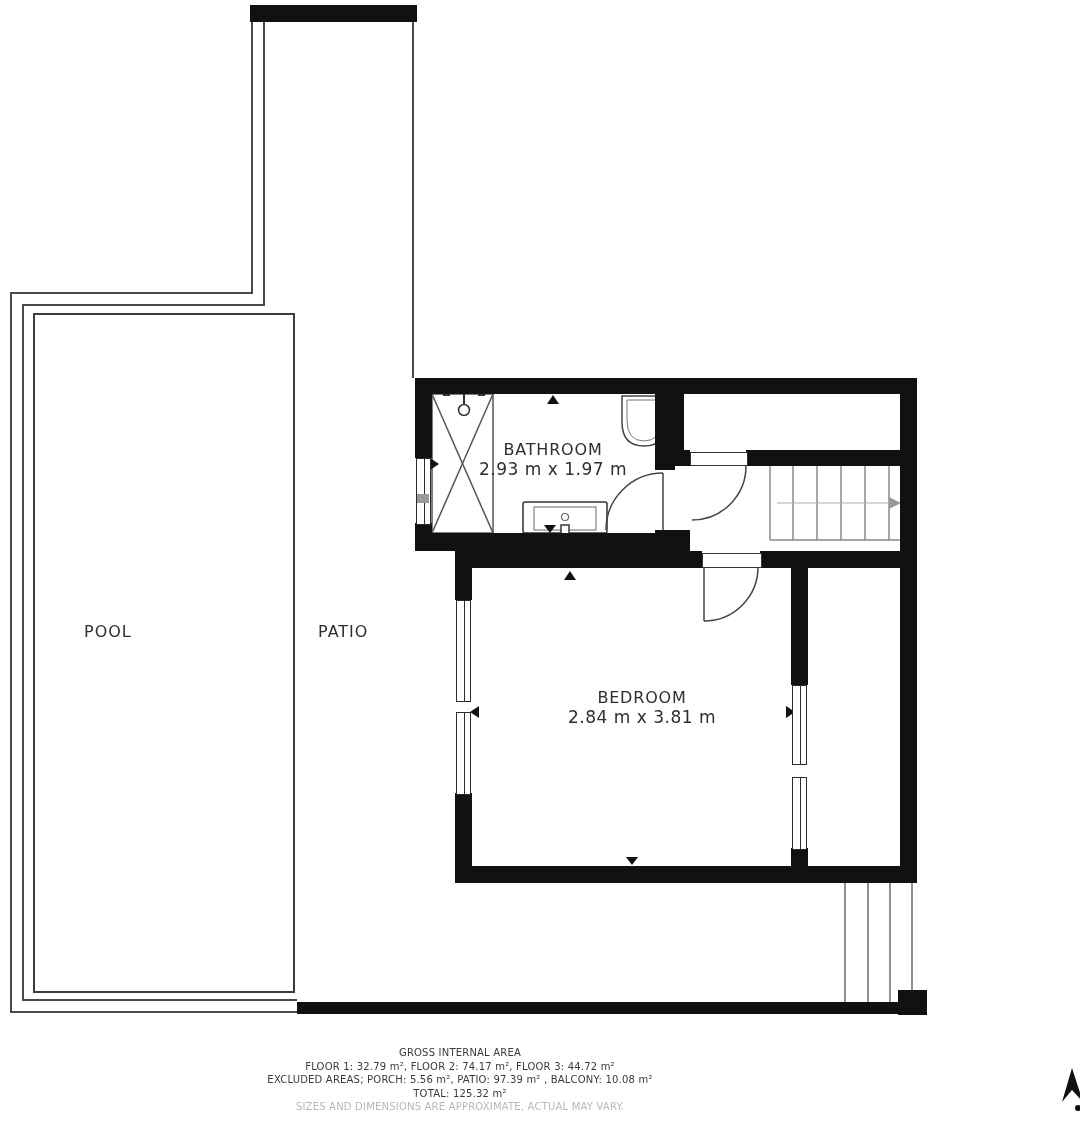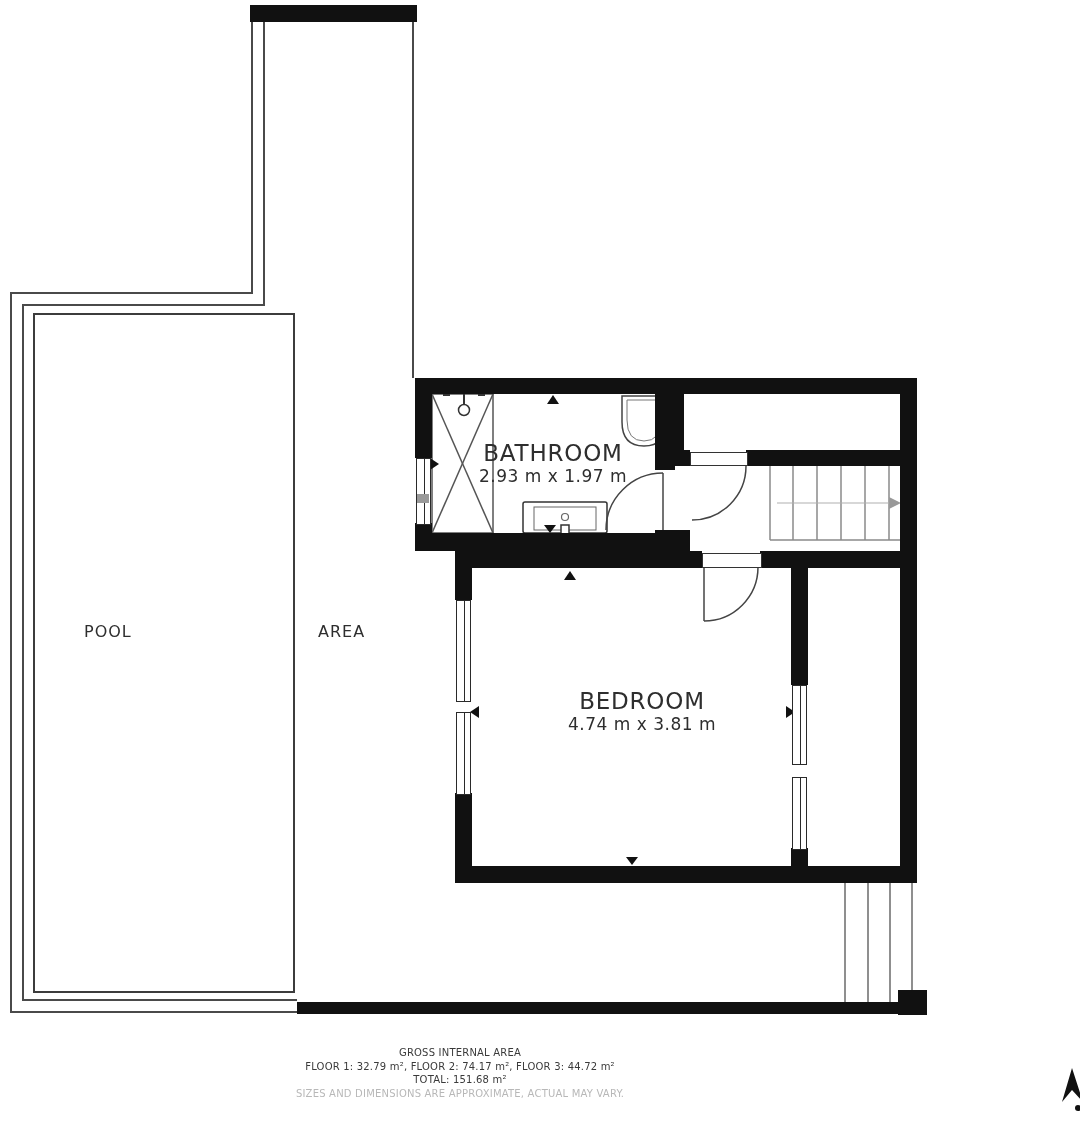--- a/index.html
+++ b/index.html
@@ -7,21 +7,21 @@
     position:relative;width:1080px;height:1127px;background:#ffffff;
     font-family:"DejaVu Sans","Liberation Sans",sans-serif;overflow:hidden;
   }
   .wall{position:absolute;background:#111;}
   .window{position:absolute;background:#fff;border:1px solid #2a2a2a;}
   .window.v::after{content:"";position:absolute;left:50%;top:0;bottom:0;width:1px;background:#2a2a2a;}
   .mullion{position:absolute;background:#9a9a9a;}
   .threshold{position:absolute;background:#fff;border:1px solid #333;}
   .pool{position:absolute;left:33px;top:313px;width:258px;height:676px;border:2px solid #3c3c3c;background:#fff;}
   .roomlabel{position:absolute;color:#2e2e2e;text-align:center;letter-spacing:0.8px;}
-  .roomlabel .nm{font-size:23px;}
+  .roomlabel .nm{font-size:16px;}
   .roomlabel .dm{font-size:17px;margin-top:0;letter-spacing:0.5px;}
   .arealabel{position:absolute;color:#2e2e2e;font-size:16px;letter-spacing:1px;width:120px;}
   svg{position:absolute;left:0;top:0;}
   #footer{position:absolute;left:110px;top:1046px;width:700px;text-align:center;color:#3a3a3a;}
   #footer div{font-size:10px;line-height:13.5px;letter-spacing:0.2px;}
   #footer .muted{color:#b8b8b8;}
 </style>
 </head>
 <body>
 
@@ -137,32 +137,33 @@
   <div class="window v" style="left:456px;top:712px;width:13px;height:81px;"></div>
   <div class="window v" style="left:792px;top:685px;width:13px;height:78px;"></div>
   <div class="window v" style="left:792px;top:777px;width:13px;height:71px;"></div>
 
   <div class="threshold" style="left:690px;top:452px;width:56px;height:12px;"></div>
   <div class="threshold" style="left:702px;top:553px;width:58px;height:13px;"></div>
 
   <div class="pool"></div>
 
   <div class="arealabel" style="left:84px;top:622px;">POOL</div>
-  <div class="arealabel" style="left:318px;top:622px;">AREA</div>
+  <div class="arealabel" style="left:318px;top:622px;">PATIO</div>
 
   <div class="roomlabel" style="left:453px;top:440px;width:200px;">
     <div class="nm">BATHROOM</div>
     <div class="dm">2.93 m x 1.97 m</div>
   </div>
 
   <div class="roomlabel" style="left:512px;top:688px;width:260px;">
     <div class="nm">BEDROOM</div>
-    <div class="dm">4.74 m x 3.81 m</div>
+    <div class="dm">2.84 m x 3.81 m</div>
   </div>
 
   <div id="footer">
     <div>GROSS INTERNAL AREA</div>
     <div>FLOOR 1: 32.79 m², FLOOR 2: 74.17 m², FLOOR 3: 44.72 m²</div>
-    <div>TOTAL: 151.68 m²</div>
+    <div>EXCLUDED AREAS; PORCH: 5.56 m², PATIO: 97.39 m² , BALCONY: 10.08 m²</div>
+    <div>TOTAL: 125.32 m²</div>
     <div class="muted">SIZES AND DIMENSIONS ARE APPROXIMATE, ACTUAL MAY VARY.</div>
   </div>
 
 </div>
 
 </body></html>

